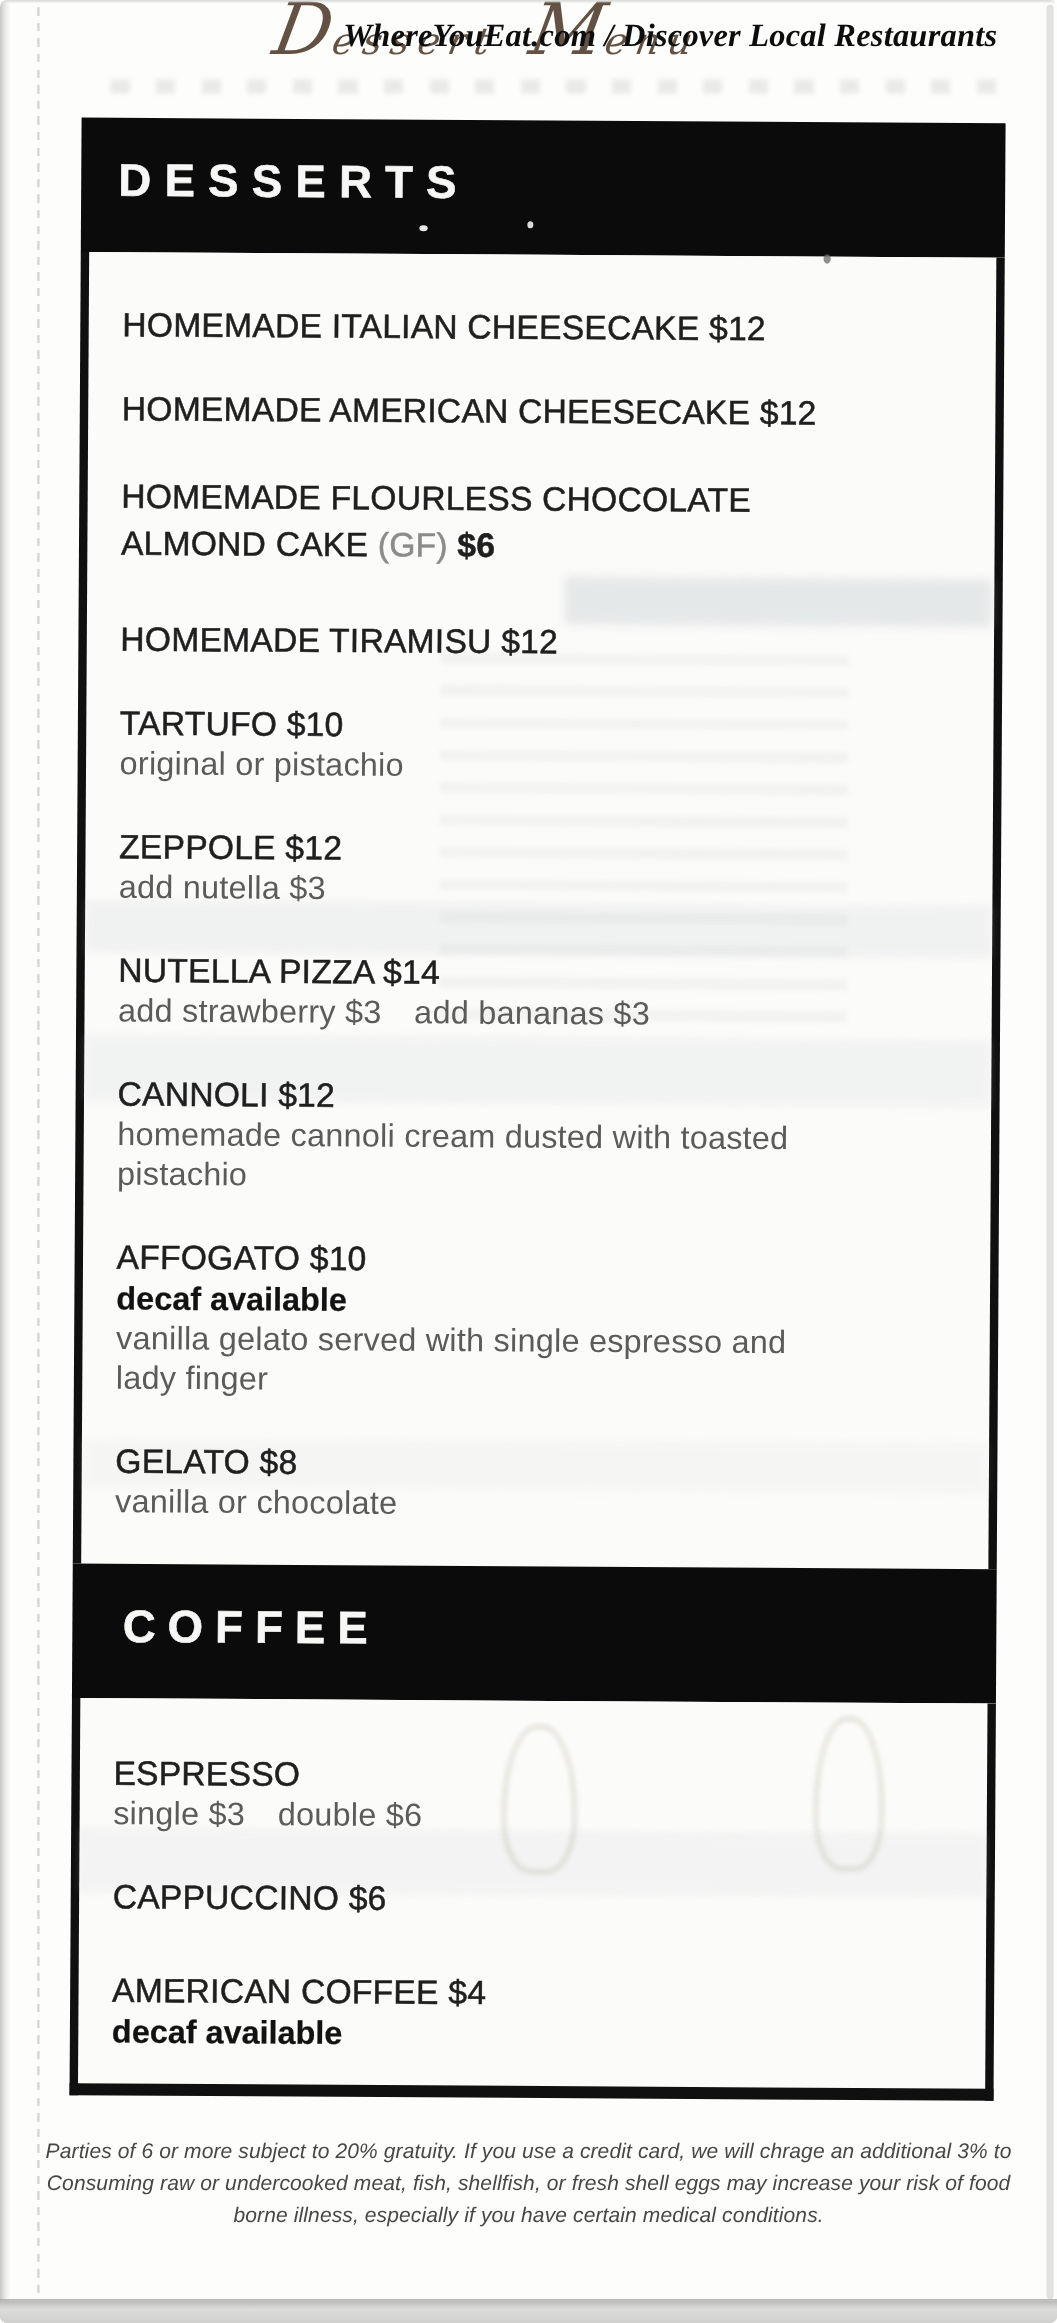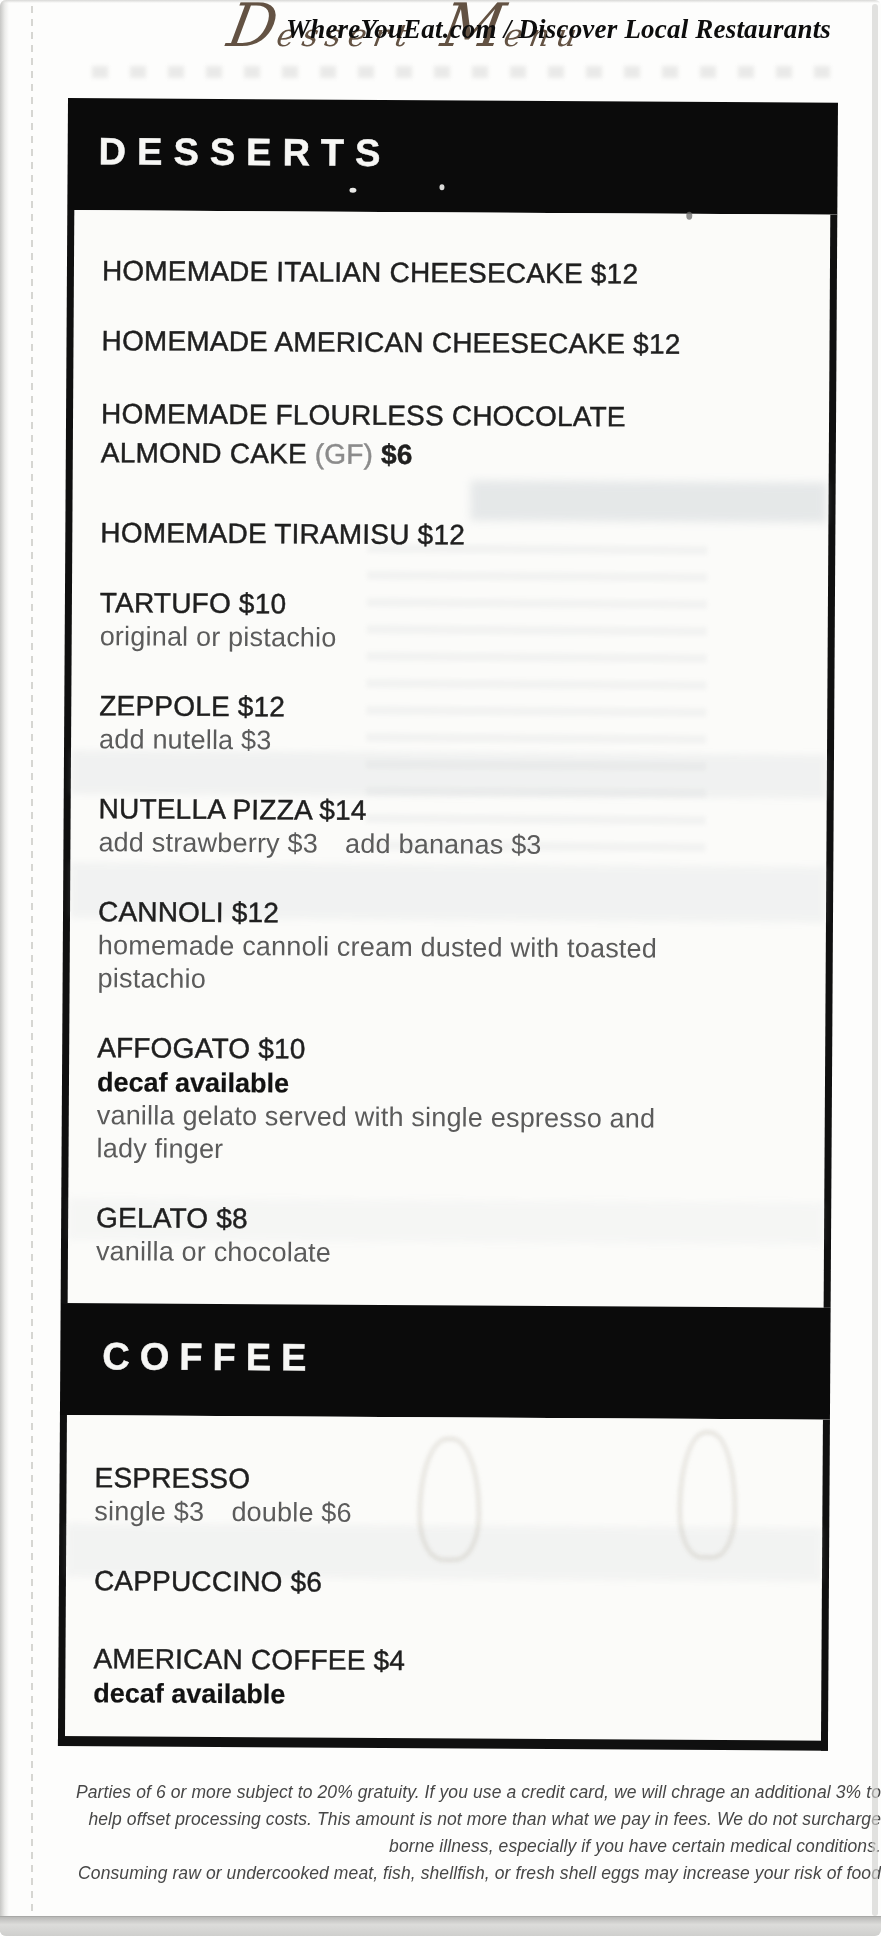--- a/index.html
+++ b/index.html
@@ -70,21 +70,21 @@
   .gh3{left:0;top:652px;width:100%;height:56px;background:#c6ccd1;opacity:.17;filter:blur(3px);}
   .gh4{left:0;top:988px;width:100%;height:42px;background:#cfd4d8;opacity:.12;filter:blur(3px);}
   .gh5{left:0;top:108px;width:100%;height:54px;background:#c9ced2;opacity:.16;filter:blur(3px);}
   .dot-dark{position:absolute;left:612px;top:-2px;width:6px;height:8px;background:#6a6a68;
     opacity:.75;border-radius:50%;z-index:2;}
   .glass{position:absolute;border:3px solid rgba(150,140,118,.30);filter:blur(2px);z-index:1;
     border-radius:46% 46% 40% 40%/60% 60% 36% 36%;}
   .glass.g1{left:352px;top:20px;width:56px;height:118px;}
   .glass.g2{left:612px;top:12px;width:52px;height:122px;}
   
-  .disclaimer{position:absolute;left:0;right:0;top:1779px;text-align:right;z-index:2;
+  .disclaimer{position:absolute;left:0;right:0;top:1779px;text-align:center;z-index:2;
     font-style:italic;font-size:17.5px;line-height:27px;color:#474747;letter-spacing:.1px;}
 </style>
 </head>
 <body>
 
 <div class="page">
 
   <div class="edge-left"></div>
   <div class="edge-top"></div>
   <div class="edge-right"></div>
@@ -182,18 +182,17 @@
 
       <div class="item">
         <div class="item-name">AMERICAN COFFEE $4</div>
         <div class="item-sub-bold">decaf available</div>
       </div>
     </div>
   </div>
 
   <div class="disclaimer">
     <div>Parties of 6 or more subject to 20% gratuity. If you use a credit card, we will chrage an additional 3% to</div>
-    <div>help offset processing costs. This amount is not more than what we pay in fees. We do not surcharge</div>
+    <div>Consuming raw or undercooked meat, fish, shellfish, or fresh shell eggs may increase your risk of food</div>
     <div>borne illness, especially if you have certain medical conditions.</div>
-    <div>Consuming raw or undercooked meat, fish, shellfish, or fresh shell eggs may increase your risk of food</div>
   </div>
 
 </div>
 
 </body></html>

